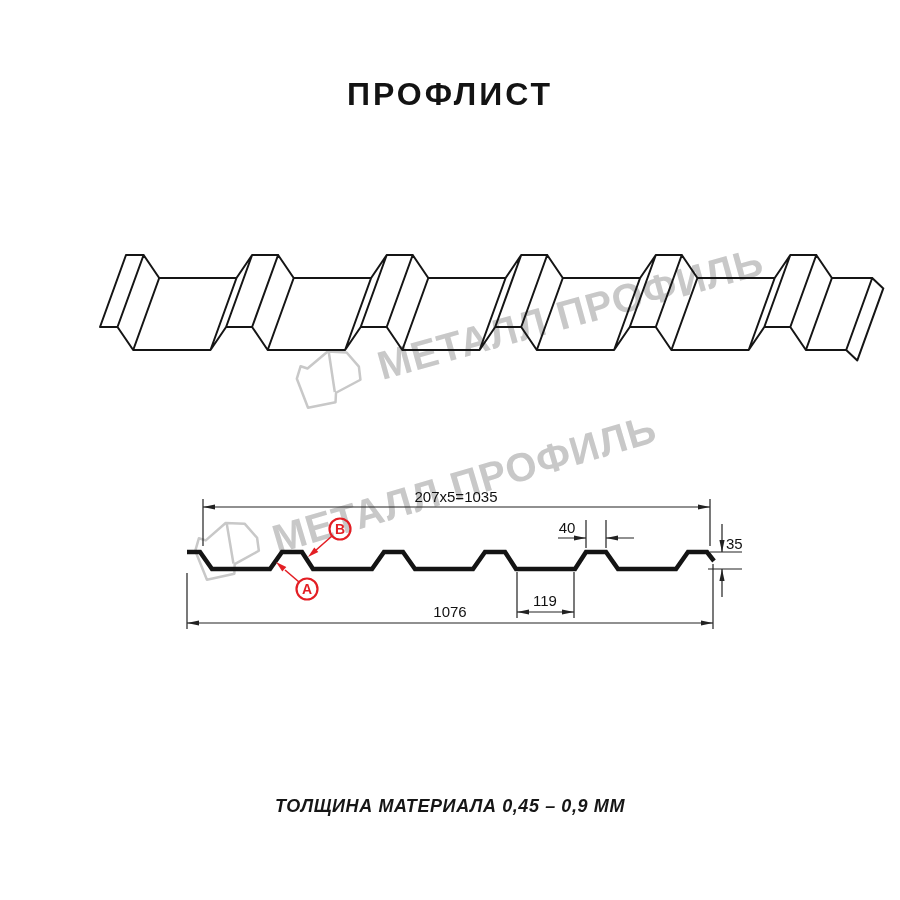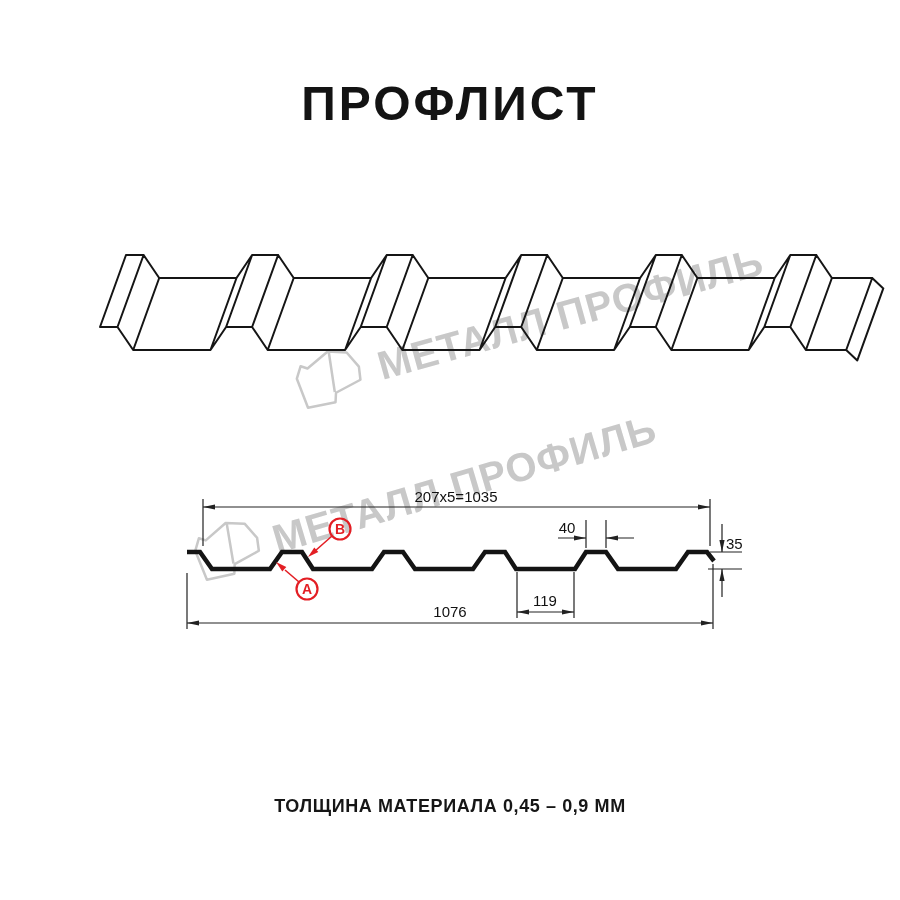--- a/index.html
+++ b/index.html
@@ -2,29 +2,29 @@
 <html style="--red: #e31e24; --wm: #c8c8c8;"><head>
 <meta charset="utf-8">
 <style>
   html,body{margin:0;padding:0;background:#fff;}
   .page{
     position:relative;width:900px;height:900px;background:#ffffff;overflow:hidden;
     font-family:"Liberation Sans", sans-serif;
   }
   .title{
     position:absolute;top:76px;left:0;right:0;text-align:center;
-    font-size:48px;font-weight:800;letter-spacing:3px;color:#131313;
+    font-size:32px;font-weight:800;letter-spacing:3px;color:#131313;
   }
   .subtitle{
     position:absolute;top:129px;left:0;right:0;text-align:center;
     font-size:22px;font-weight:600;letter-spacing:2px;color:#131313;
   }
   .footer-note{
     position:absolute;top:796px;left:0;right:0;text-align:center;
-    font-size:18px;font-weight:600;letter-spacing:.6px;color:#161616;
+    font-size:18px;font-weight:600;letter-spacing:.6px;color:#161616;font-style:italic;
   }
   svg{position:absolute;left:0;top:0;}
   .wm text{
     font-family:"Liberation Sans", sans-serif;font-size:40px;font-weight:700;
     letter-spacing:1px;fill:var(--wm,#c8c8c8);
   }
   .wm path{stroke:var(--wm,#c8c8c8);stroke-width:2.5;fill:none;stroke-linejoin:round;}
   .iso path{stroke:#151515;stroke-width:2;fill:none;stroke-linejoin:round;stroke-linecap:round;}
   .profile2d{stroke:#141414;stroke-width:4.5;fill:none;stroke-linejoin:miter;}
   .dimline{stroke:#222222;stroke-width:1.2;fill:none;}

